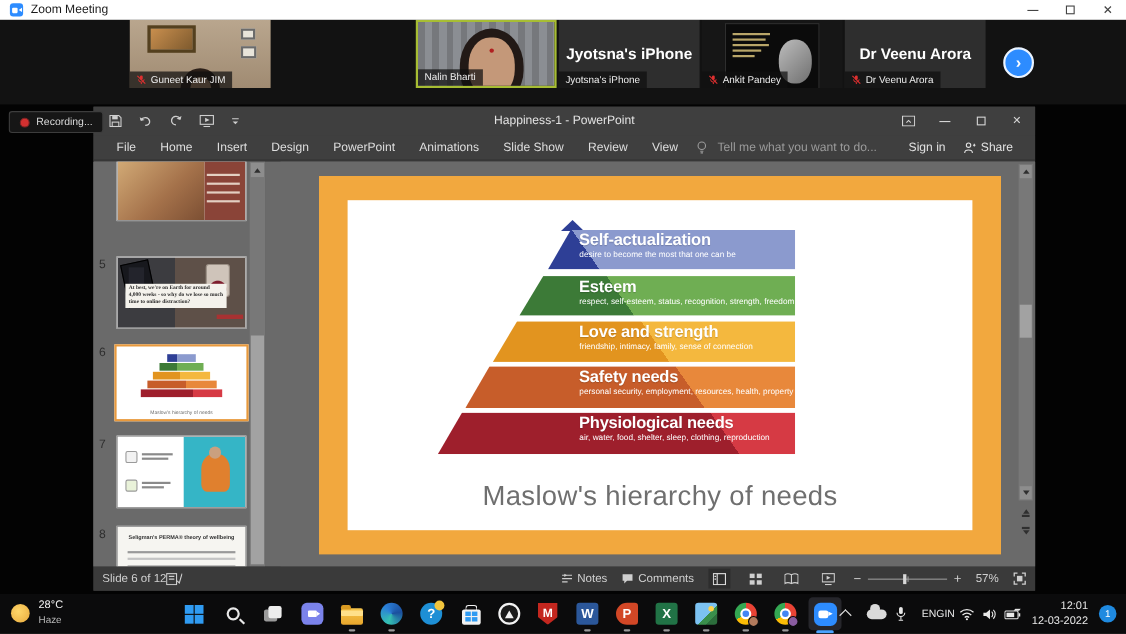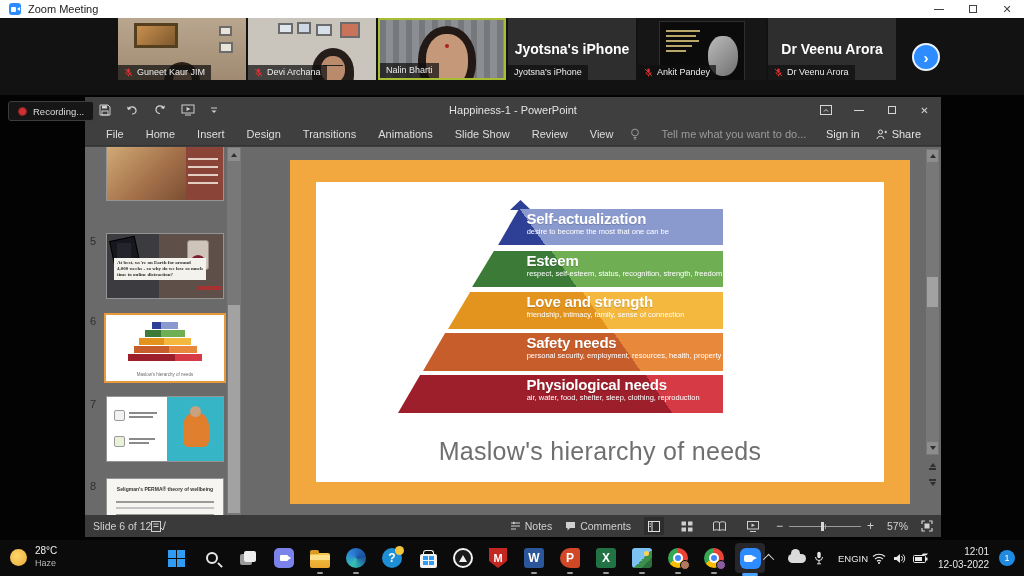--- a/index.html
+++ b/index.html
@@ -70,21 +70,21 @@
   .qat{display:flex;align-items:center;gap:15px;padding-left:14px;z-index:2;}
   .qat svg{display:block;}
   .ppt-title{position:absolute;left:0;right:0;text-align:center;font-size:11px;color:#e2e2e2;}
   .ppt-controls{margin-left:auto;display:flex;align-items:center;z-index:2;height:100%;}
   .pc-btn{width:33px;height:100%;display:flex;align-items:center;justify-content:center;color:#d6d6d6;font-size:10px;}
   .pc-min{width:10px;height:1px;background:#d6d6d6;}
   .pc-rest{width:8px;height:8px;border:1px solid #d6d6d6;}
   .ppt-tabs{height:23px;background:#3f3f3f;display:flex;align-items:center;font-size:11px;color:#dedede;
             padding:0 10px;border-bottom:1px solid #333;}
   .tab{padding:0 11px;white-space:nowrap;}
-  .tellme{display:flex;align-items:flex-end;gap:21px;margin-left:6px;color:#9b9b9b;white-space:nowrap;}
+  .tellme{display:flex;align-items:flex-end;gap:9px;margin-left:6px;color:#9b9b9b;white-space:nowrap;}
   .tabs-right{margin-left:auto;display:flex;gap:16px;padding-right:10px;color:#e2e2e2;white-space:nowrap;}
   .share-lbl{display:flex;align-items:center;gap:5px;}
 
   .ppt-body{position:absolute;left:0;right:0;top:50px;bottom:22px;background:#6a6a6a;}
   
   .thumbs{position:absolute;left:0;top:0;bottom:0;width:156px;overflow:hidden;background:#6a6a6a;}
   .thumb-num{position:absolute;left:5px;font-size:11px;color:#2e2e2e;}
   .thumb-item{position:absolute;left:21px;width:118px;height:66px;background:#fff;border:1px solid #949494;overflow:hidden;}
   .thumb-sel{border:2px solid #e8993c;outline:1px solid #c others;}
   .thumb-scrollbar{position:absolute;right:0;top:0;bottom:0;width:14px;background:#787878;}
@@ -243,39 +243,20 @@
         <svg class="mic-muted" viewBox="0 0 10 10">
             <rect x="3.6" y="0.6" width="2.8" height="4.6" rx="1.4" fill="#e03030"></rect>
             <path d="M2.2 4.6a2.8 2.8 0 0 0 5.6 0" stroke="#e03030" stroke-width="1" fill="none"></path>
             <line x1="5" y1="7.6" x2="5" y2="9.4" stroke="#e03030"></line>
             <line x1="1" y1="1" x2="9" y2="9" stroke="#e03030" stroke-width="1.1"></line>
           </svg>
         <span>Guneet Kaur JIM</span>
       </div>
     </div>
 
-    <div class="tile tile-devi">
-      <div class="frame-sm" style="left:30px;top:5px;width:15px;height:11px;background:#dfe6ee;"></div>
-      <div class="frame-sm" style="left:49px;top:4px;width:14px;height:12px;background:#cdd8e4;"></div>
-      <div class="frame-sm" style="left:68px;top:6px;width:16px;height:12px;background:#d7dfe8;"></div>
-      <div class="frame-sm" style="left:92px;top:4px;width:20px;height:16px;background:#c9745a;"></div>
-      <div class="flowers"></div>
-      <div class="head2"></div>
-      <div class="face2"></div>
-      <div class="glasses"></div>
-      <div class="tile-label">
-        <svg class="mic-muted" viewBox="0 0 10 10">
-            <rect x="3.6" y="0.6" width="2.8" height="4.6" rx="1.4" fill="#e03030"></rect>
-            <path d="M2.2 4.6a2.8 2.8 0 0 0 5.6 0" stroke="#e03030" stroke-width="1" fill="none"></path>
-            <line x1="5" y1="7.6" x2="5" y2="9.4" stroke="#e03030"></line>
-            <line x1="1" y1="1" x2="9" y2="9" stroke="#e03030" stroke-width="1.1"></line>
-          </svg>
-        <span>Devi Archana</span>
-      </div>
-    </div>
 
     <div class="tile tile-nalin">
       <div class="head3"></div>
       <div class="face3"></div>
       <div class="bindi"></div>
       <div class="blouse"></div>
       <div class="tile-label">
         <span>Nalin Bharti</span>
       </div>
     </div>
@@ -374,21 +355,21 @@
           </div>
         <div class="pc-btn">✕</div>
       </div>
     </div>
 
     <div class="ppt-tabs">
       <span class="tab">File</span>
       <span class="tab">Home</span>
       <span class="tab">Insert</span>
       <span class="tab">Design</span>
-      <span class="tab">Transitions</span>
+      <span class="tab">PowerPoint</span>
       <span class="tab">Animations</span>
       <span class="tab">Slide Show</span>
       <span class="tab">Review</span>
       <span class="tab">View</span>
       <span class="tellme">
         <svg width="10" height="12" viewBox="0 0 10 12">
             <circle cx="5" cy="4.5" r="3.4" fill="none" stroke="#9b9b9b"></circle>
             <line x1="3.6" y1="9.5" x2="6.4" y2="9.5" stroke="#9b9b9b"></line>
             <line x1="3.9" y1="11" x2="6.1" y2="11" stroke="#9b9b9b"></line>
           </svg>

